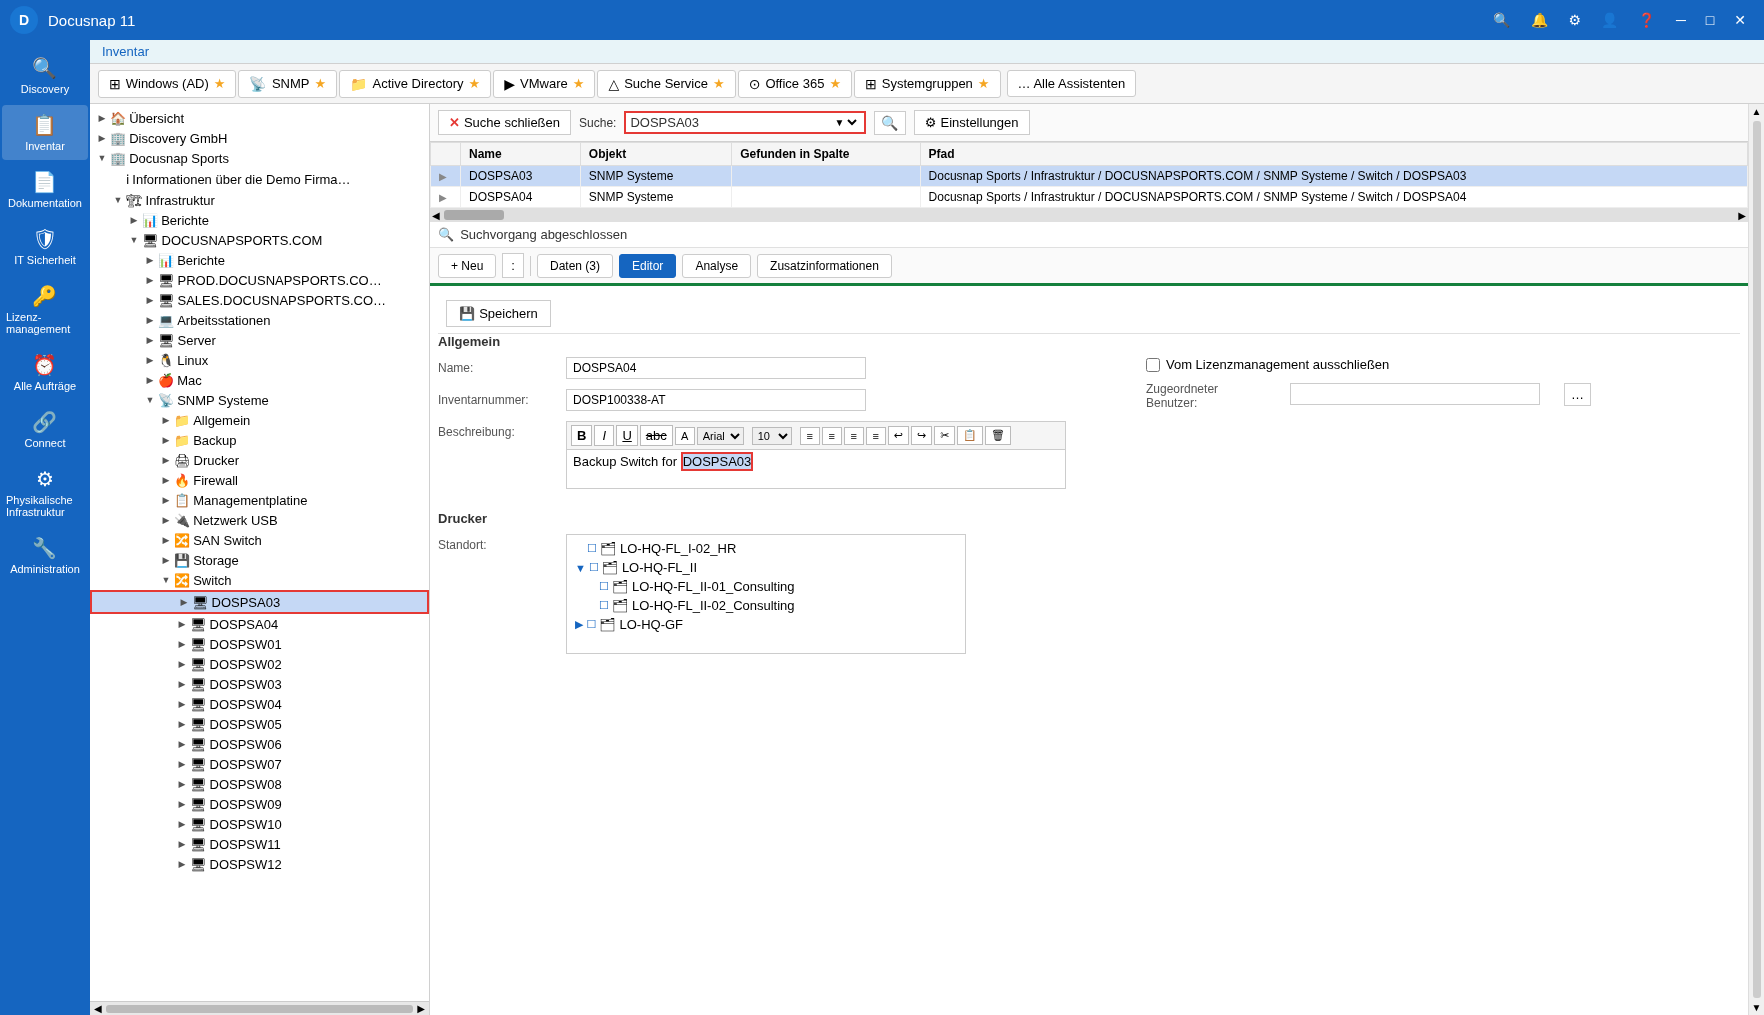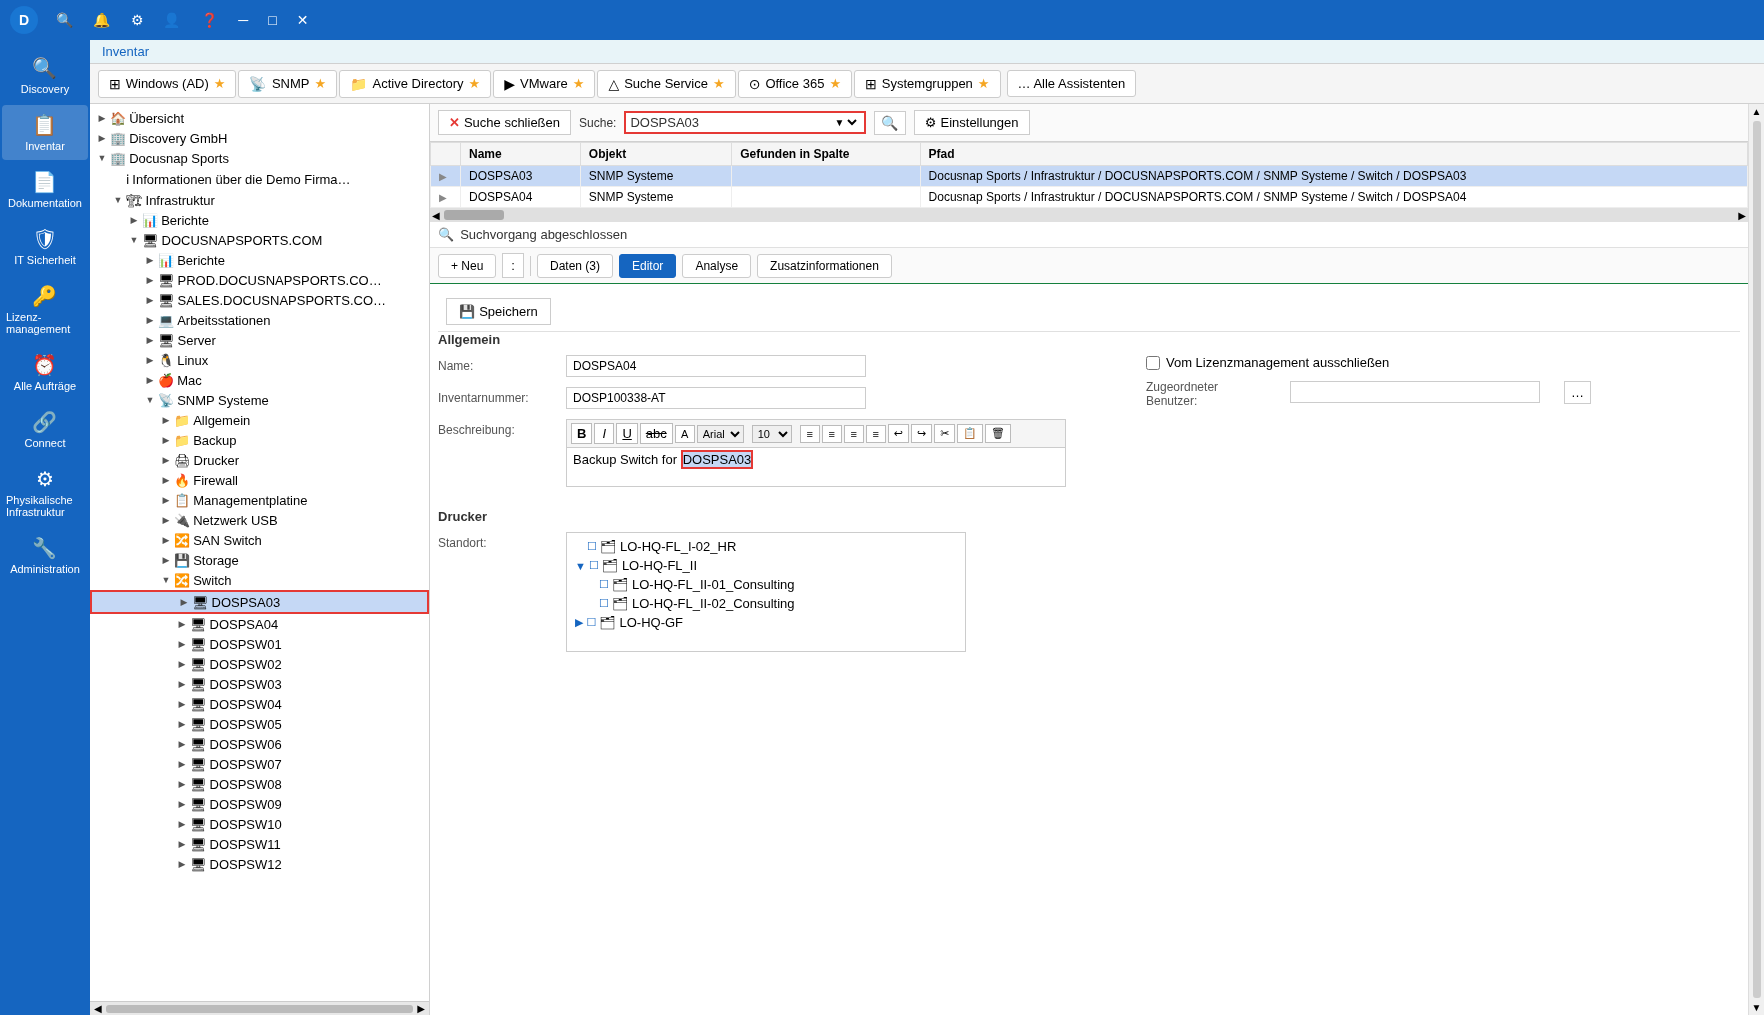--- a/index.html
+++ b/index.html
@@ -178,21 +178,21 @@
       border-bottom: 1px solid #e0e0e0;
       display: flex; align-items: center; gap: 6px;
     }
 
     
     .bottom-panel { flex: 1; display: flex; flex-direction: column; overflow: hidden; }
 
     
     .tab-bar {
       display: flex; align-items: center; gap: 6px;
-      padding: 5px 8px; border-bottom: 1px solid #15803d;
+      padding: 5px 8px; border-bottom: 3px solid #15803d;
       background: #fafafa;
     }
     .tab-btn {
       padding: 4px 12px; border: 1px solid #ccc; background: white;
       cursor: pointer; font-size: 12px; border-radius: 3px;
     }
     .tab-btn.active { background: #1565c0; color: white; border-color: #1565c0; }
     .tab-more { padding: 4px 8px; border: 1px solid #ccc; background: white; cursor: pointer; }
 
     
@@ -248,20 +248,21 @@
 
     .zugeordneter-row { display: flex; align-items: center; gap: 24px; }
     .zugeordneter-input { width: 250px; padding: 3px 6px; border: 1px solid #ccc; font-size: 12px; }
     .zugeordneter-btn { padding: 3px 6px; border: 1px solid #ccc; background: white; cursor: pointer; }
   </style>
 </head>
 <body>
 
 <div class="titlebar">
   <div class="titlebar-logo">D</div>
+  <span class="titlebar-title">Docusnap 11</span>
   <div class="titlebar-controls">
     <span>🔍</span>
     <span>🔔</span>
     <span>⚙</span>
     <span>👤</span>
     <span>❓</span>
     <span>─</span>
     <span>□</span>
     <span>✕</span>
   </div>

